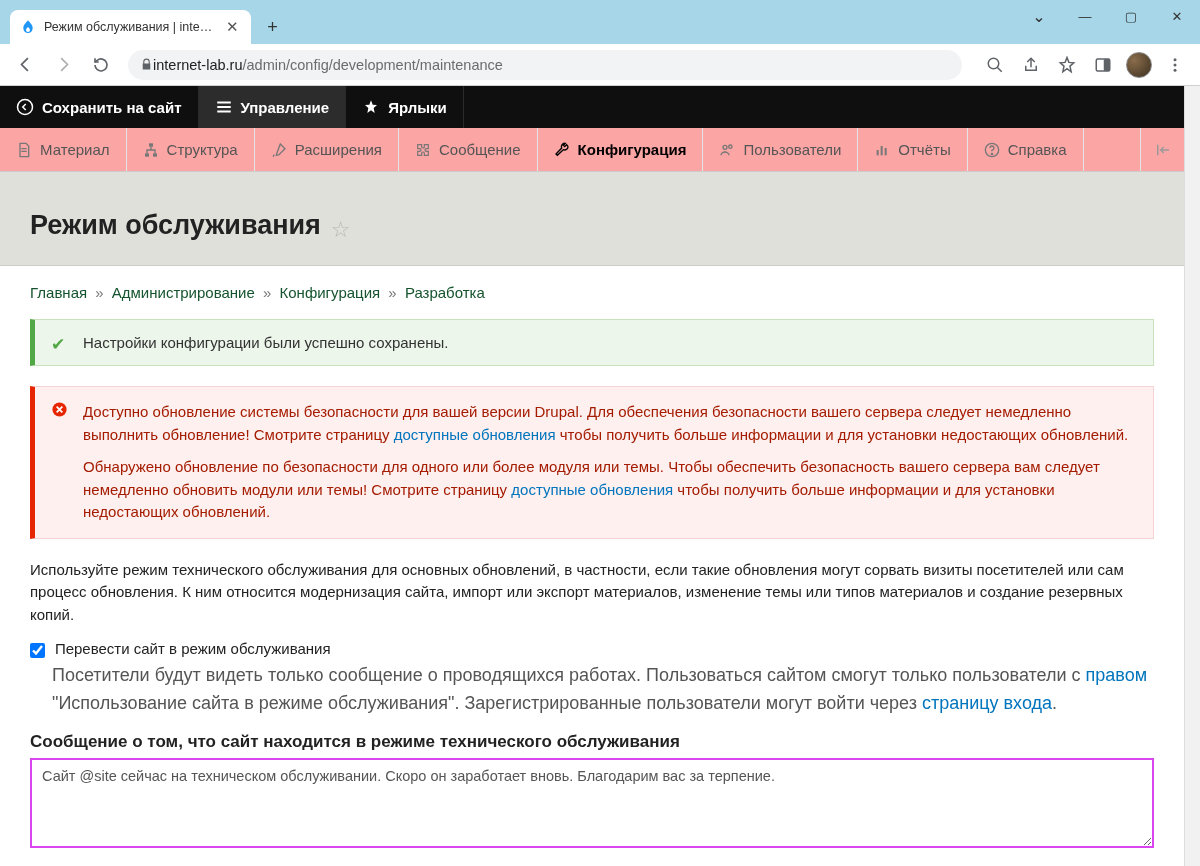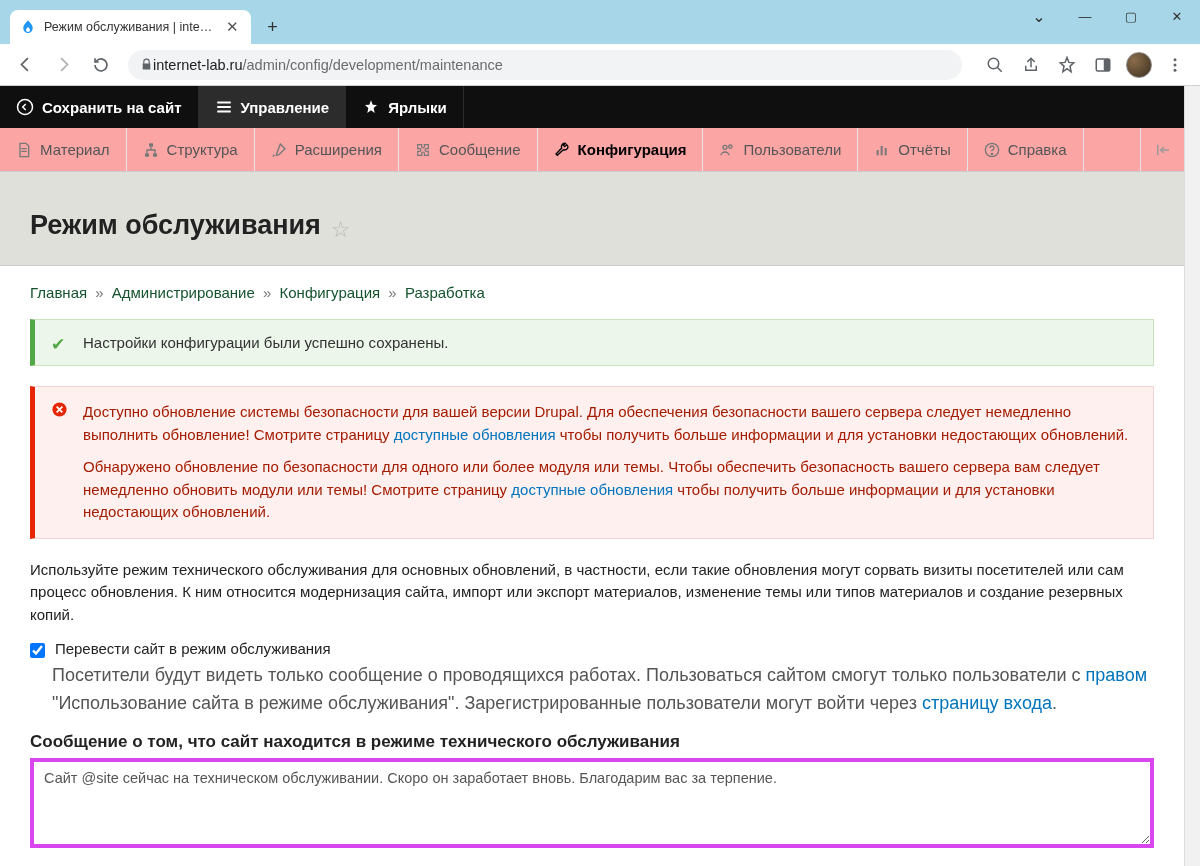--- a/index.html
+++ b/index.html
@@ -62,21 +62,21 @@
   .msg a { color:#0074bd; text-decoration:none; }
 
   .desc { font-size:15px; line-height:1.5; margin-bottom:14px; }
   .form-check { margin-bottom: 4px; }
   .form-check input { vertical-align: middle; margin-right:6px; width:15px; height:15px; accent-color:#0075ff;}
   .form-check label { font-size:15px; }
   .help-text { font-size:18px; color:#555; margin:4px 0 14px 22px; line-height:1.55;}
   .help-text a { color:#0074bd; text-decoration:none;}
 
   .field-label { font-size:17px; font-weight:700; margin-bottom:6px; display:block;}
-  textarea.msg-field { width:100%; height:90px; border:4px solid #d946ef; padding:8px 10px; font-family:inherit; font-size:14.5px; color:#555; resize:vertical; }
+  textarea.msg-field { width:100%; height:90px; border:2px solid #d946ef; padding:8px 10px; font-family:inherit; font-size:14.5px; color:#555; resize:vertical; }
 
   .submit-btn { margin-top:16px; background:#0071b8; color:#fff; border:1px solid #1e5c90; font-weight:700; font-size:15px; padding:9px 18px; border-radius:20px; cursor:pointer;}
 
   
   .scrollbar { width:16px; background:#f1f1f1; border-left:1px solid #ddd;}
   .layout { display:flex; flex:1; min-height:0;}
   svg { display:block; }
 </style>
 </head>
 <body>

